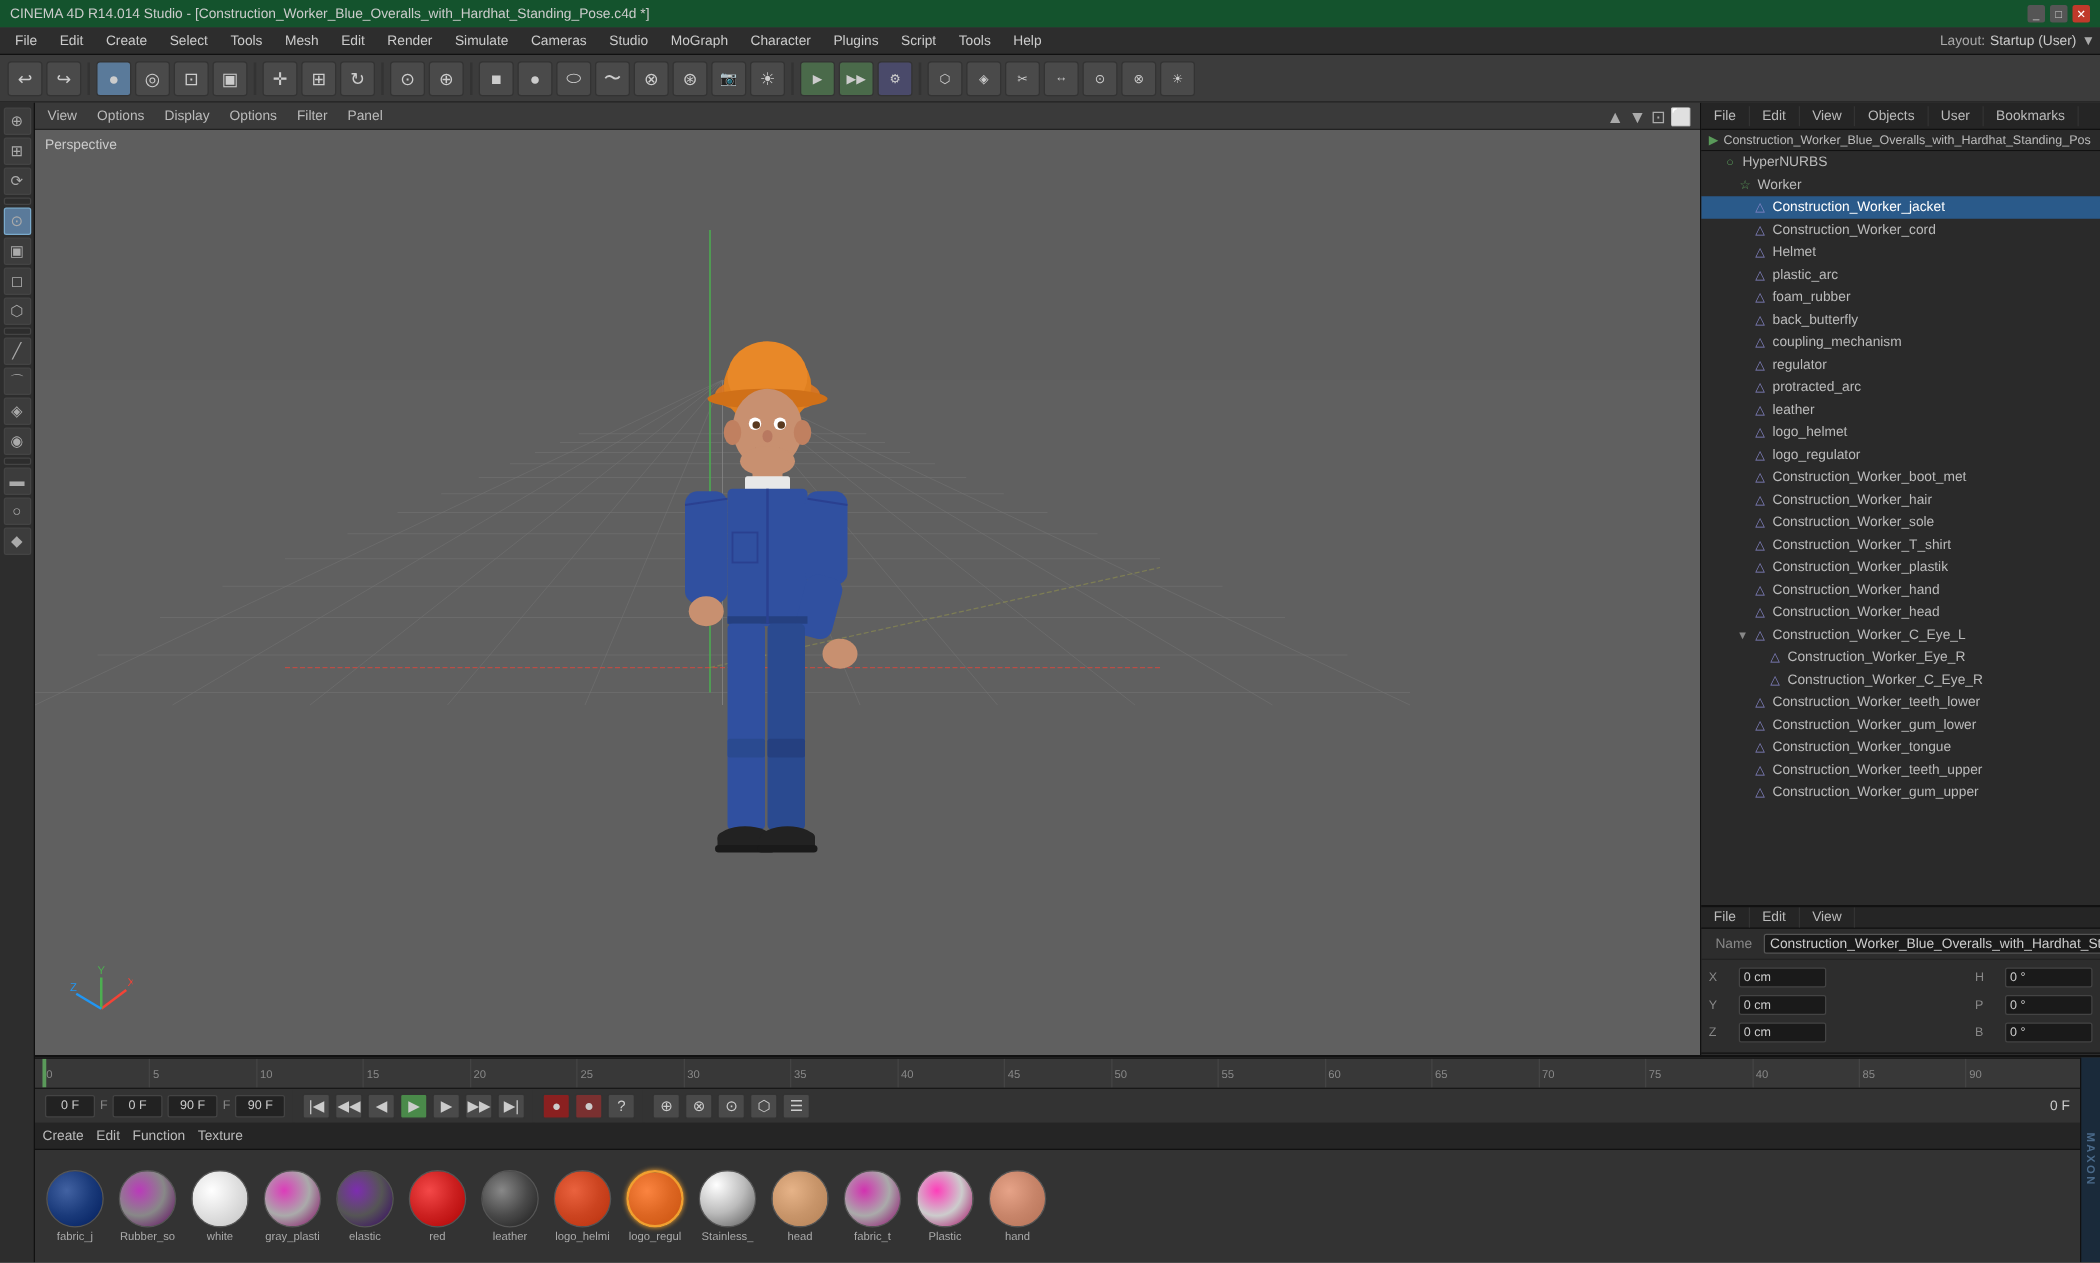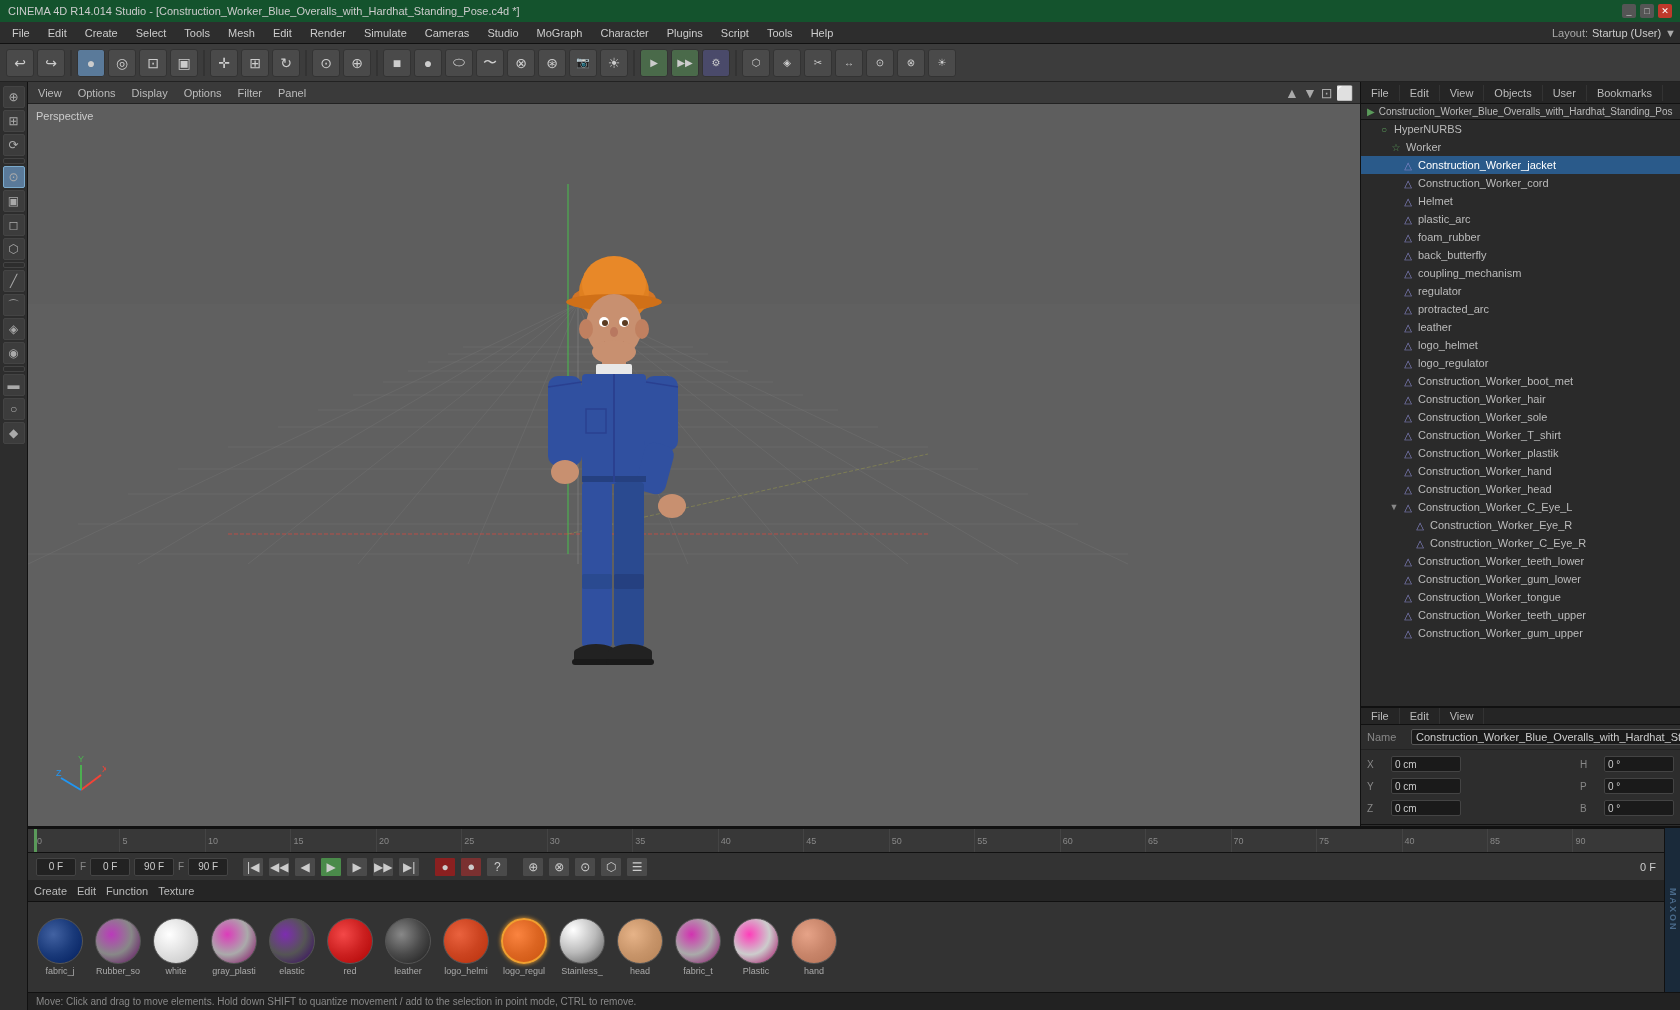--- a/index.html
+++ b/index.html
@@ -397,20 +397,21 @@
       align-items: center;
       border-bottom: 1px solid #111;
     }
 
     .name-row {
       display: flex;
       align-items: center;
       padding: 4px 6px;
       gap: 4px;
       border-bottom: 1px solid #222;
+      text-align: center;
     }
     .name-label {
       color: #888;
       font-size: 11px;
       min-width: 40px;
     }
     .name-value {
       color: #ccc;
       font-size: 11px;
       background: #1a1a1a;
@@ -1112,18 +1113,15 @@
               <div class="material-item">
                 <div class="material-sphere" style="background: radial-gradient(circle at 35% 35%, rgb(230, 163, 136), rgb(200, 133, 106), rgb(180, 113, 86));"></div>
                 <div class="material-label">hand</div>
               </div>
             </div>
         </div>
 
         <div style="width:16px; background:#1a2a3a; display:flex; align-items:center; justify-content:center; writing-mode:vertical-rl; color:#4a6a8a; font-size:9px; font-weight:bold; letter-spacing:2px; border-left:1px solid #111;">MAXON</div>
       </div>
 
-      <div id="statusbar">
-        <span>Move: Click and drag to move elements. Hold down SHIFT to quantize movement / add to the selection in point mode, CTRL to remove.</span>
-      </div>
     </div>
   </div>
 </div>
 
 </body></html>

